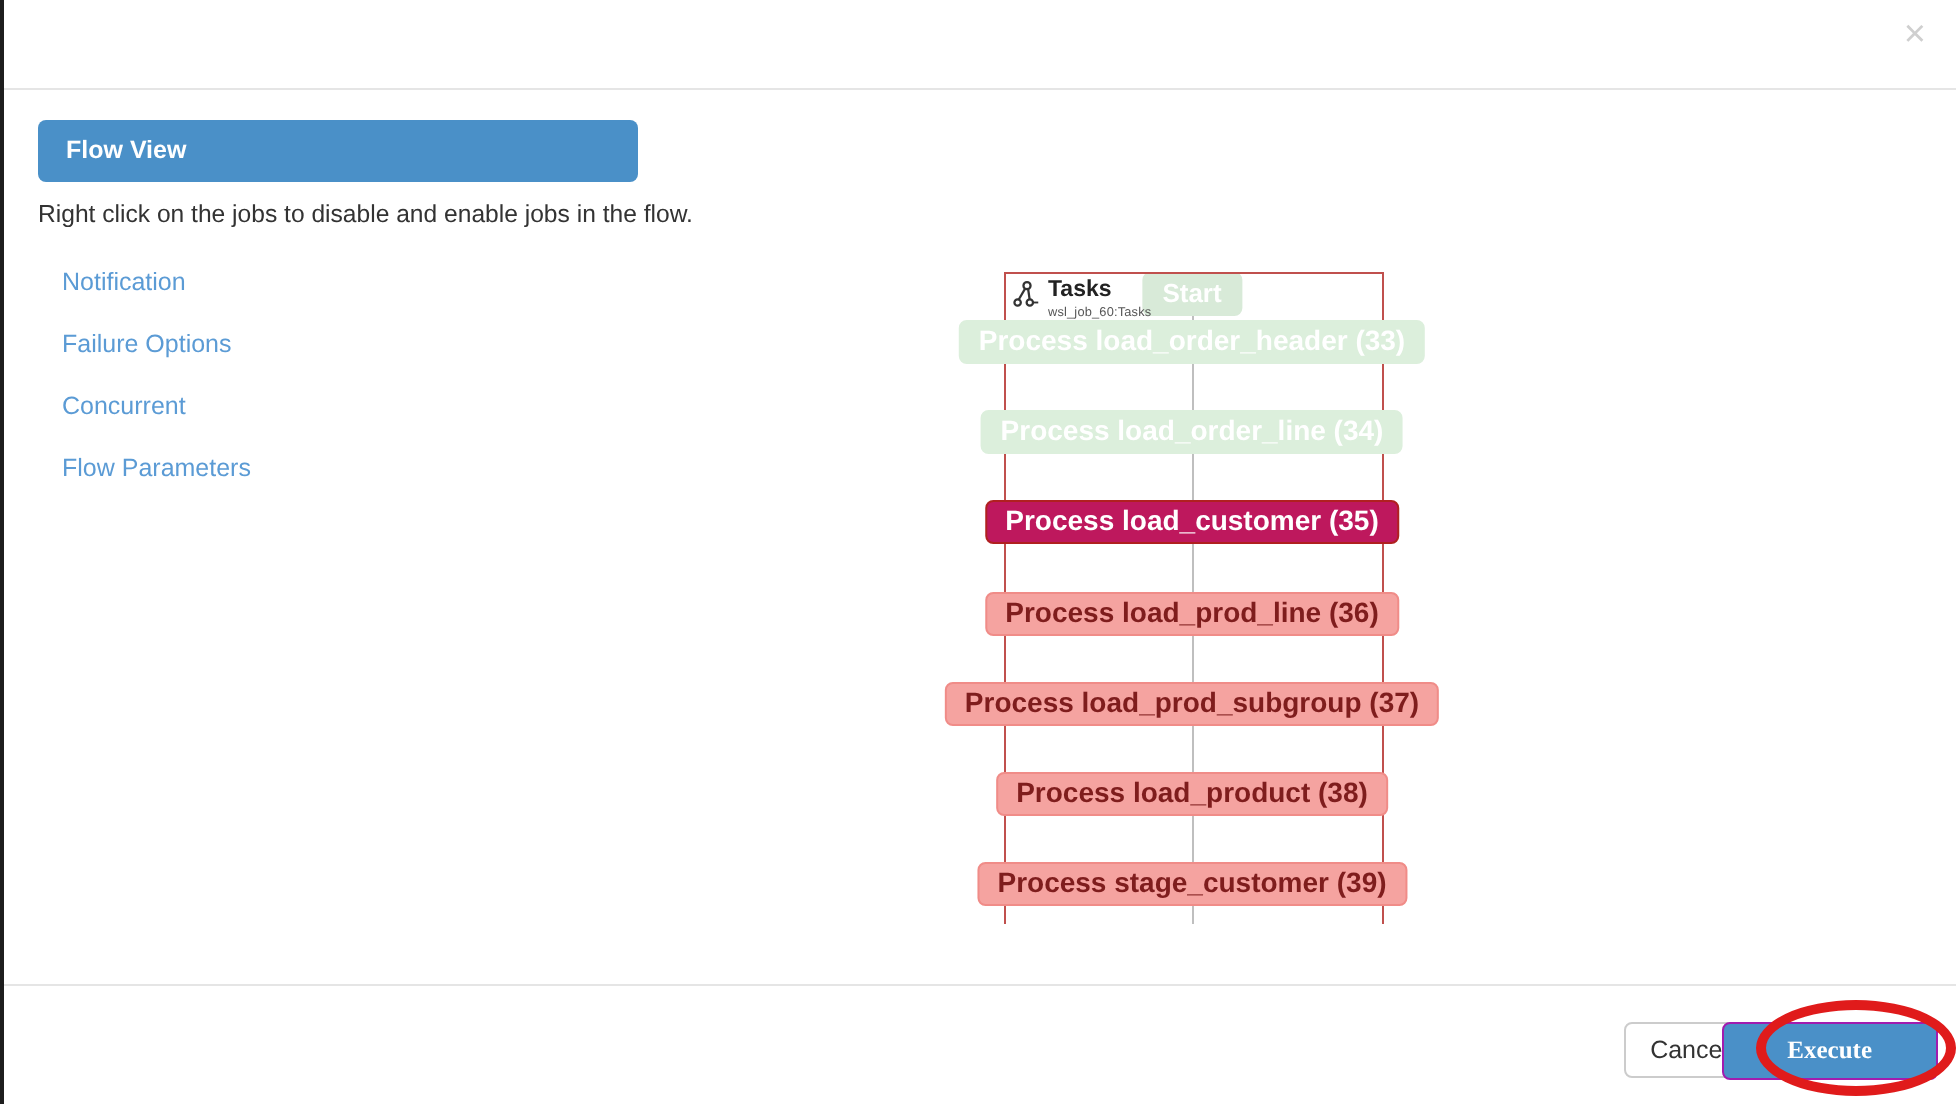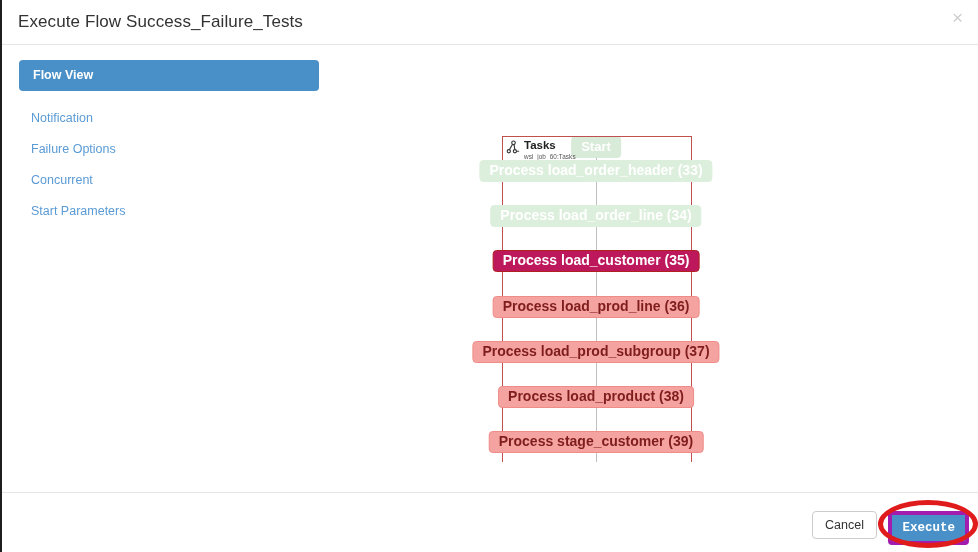--- a/index.html
+++ b/index.html
@@ -204,59 +204,59 @@
     font-size: 12.5px;
     padding: 6px 12px;
     cursor: pointer;
     font-family: "Liberation Sans", sans-serif;
   }
   #execute-button {
     position: absolute;
     right: 11px;
     top: 18px;
     background: #4a90c8;
-    border: 4px solid #a21caf;
+    border: 1px solid #a21caf;
     border-radius: 4px;
     color: #ffffff;
     font-size: 12.5px;
     font-weight: bold;
-    padding: 6px 10px;
-    cursor: pointer;
-    font-family: Liberation Mono, monospace;
+    padding: 6px 32px;
+    cursor: pointer;
+    font-family: Liberation Serif, serif;
   }
   #annotation-ellipse {
     position: absolute;
     left: 876px;
     top: 500px;
     width: 100px;
     height: 48px;
     border: 5px solid #e01b1b;
     border-radius: 50%;
     box-sizing: border-box;
     pointer-events: none;
   }
 </style>
 </head>
 <body>
 
 <div id="modal">
 
   <div id="modal-header">
-    <div id="dialog-title">Execute Flow Success_Failure_Tests</div>
     <button id="close-button">×</button>
   </div>
 
   <div id="modal-body">
 
     <div id="sidebar">
       <div id="flow-view-header">Flow View</div>
+      <div id="sidebar-hint">Right click on the jobs to disable and enable jobs in the flow.</div>
       <a class="side-link">Notification</a>
       <a class="side-link">Failure Options</a>
       <a class="side-link">Concurrent</a>
-      <a class="side-link">Start Parameters</a>
+      <a class="side-link">Flow Parameters</a>
     </div>
 
     <div id="flow-canvas">
 
       <div class="edge" style="left:214px; top:110px; height:307px;"></div>
 
       <div class="node start" style="left:214px; top:91px;">Start</div>
 
       <div id="tasks-group" style="left:120px; top:91px; width:190px; height:326px;">
         <div id="tasks-group-head">

